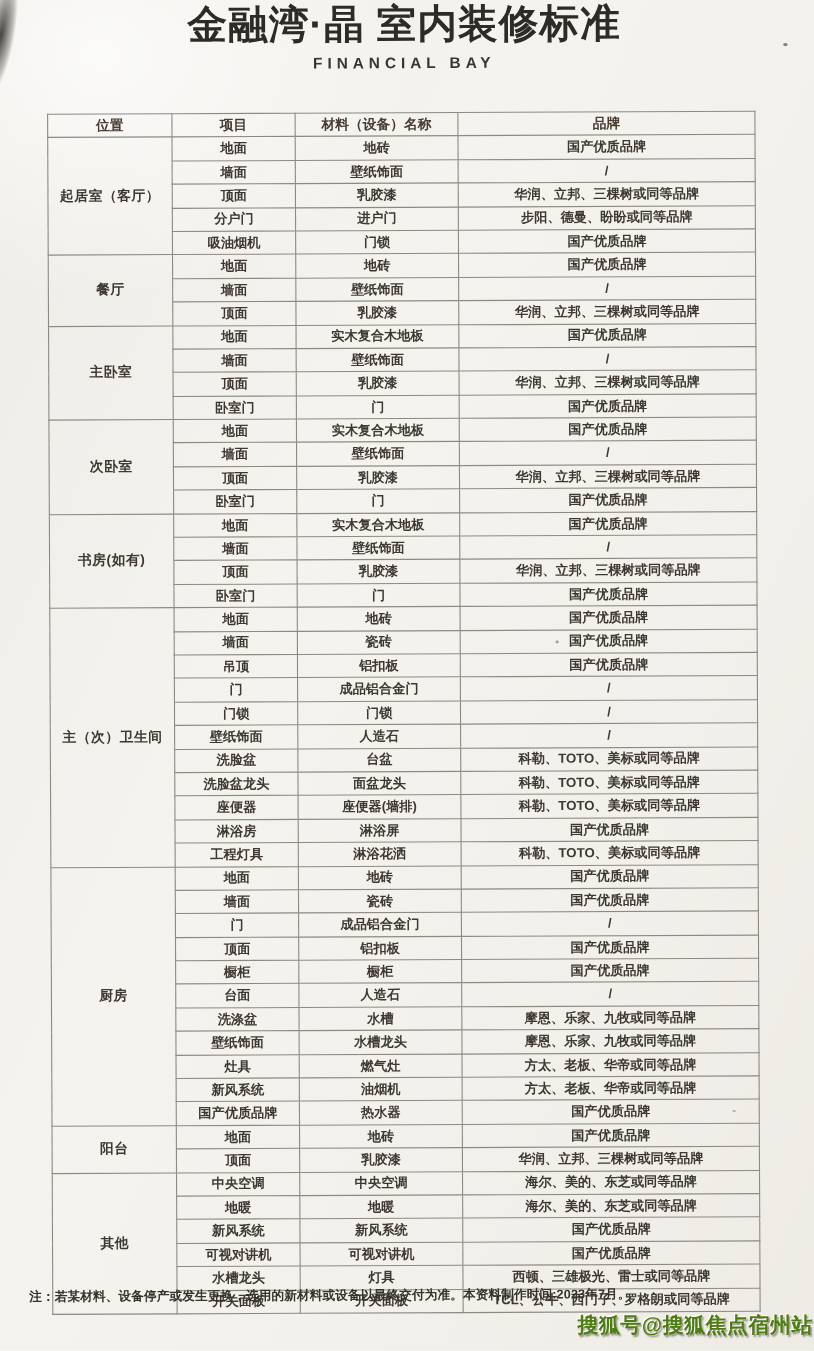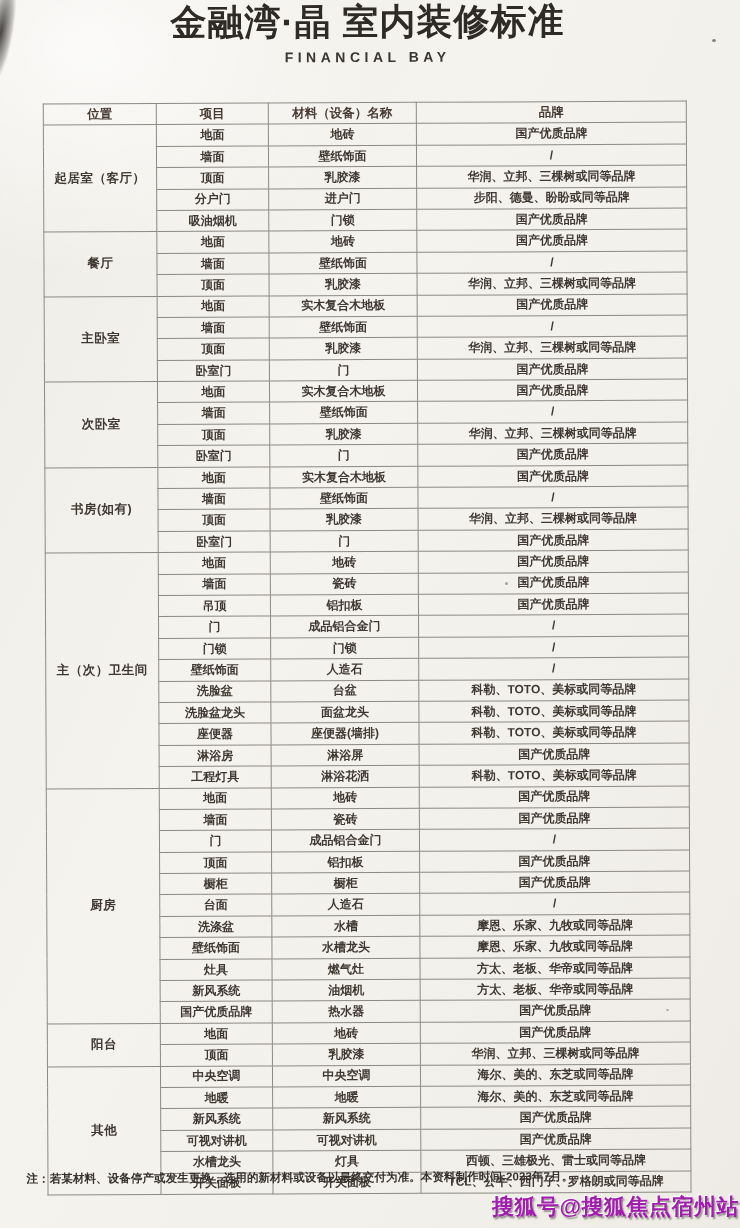--- a/index.html
+++ b/index.html
@@ -72,23 +72,23 @@
 
   .note {
     position: absolute; left: 24px; top: 1170px;
     font-size: 11.5px; font-weight: 700;
     letter-spacing: 0.1px;
     color: #36312b;
     white-space: nowrap;
   }
   .watermark {
     position: absolute; right: 1px; top: 1192px;
-    font-size: 22px; font-weight: 700;
+    font-size: 19px; font-weight: 700;
     letter-spacing: 0.5px;
-    color: #a21caf;
+    color: #4d7c0f;
     text-shadow: -1px -1px 0 rgba(255,255,255,0.95), 1.5px 1.5px 1.5px rgba(60,55,50,0.5);
     white-space: nowrap;
   }
 </style>
 </head>
 <body>
 
 <div class="sheet">
 
   <div class="title">金融湾·晶 室内装修标准</div>

